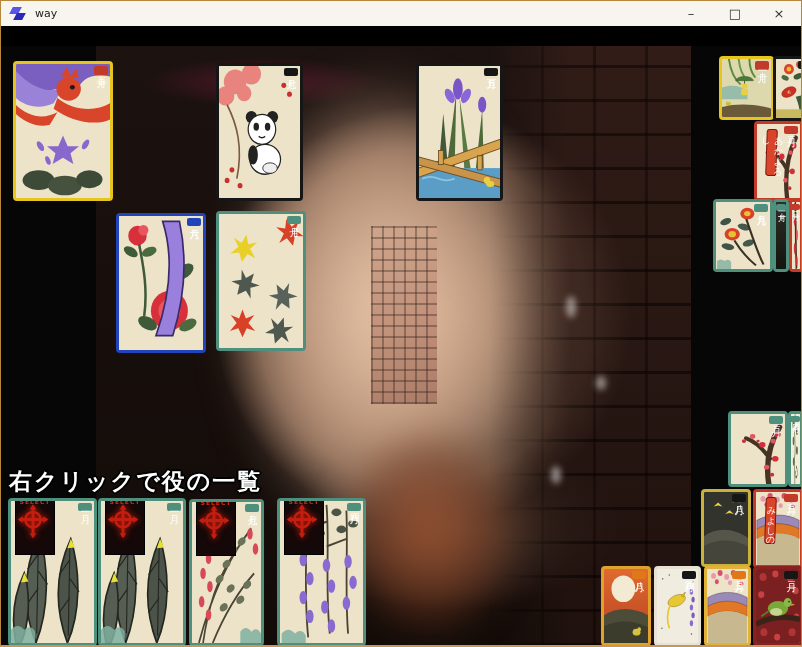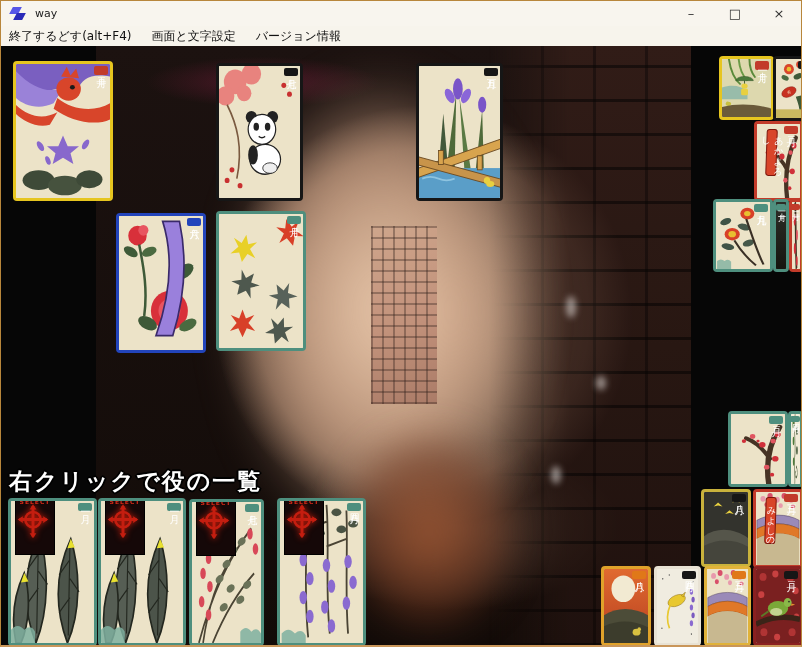--- a/index.html
+++ b/index.html
@@ -82,25 +82,20 @@
         <i class="b2"></i>
       </span>
     <span class="win-title">way</span>
     <span class="win-controls">
       <span class="win-btn">–</span>
       <span class="win-btn">□</span>
       <span class="win-btn">×</span>
     </span>
   </div>
 
-  <div class="menubar">
-    <span class="menu-item">終了するどす(alt+F4)</span>
-    <span class="menu-item">画面と文字設定</span>
-    <span class="menu-item">バージョン情報</span>
-  </div>
 
   <div class="game">
     <div class="cg">
       <div class="cg-bricks"></div>
       <div class="cg-blob"></div>
       <div class="cg-hair"></div>
       <div class="cg-speck" style="left:470px;top:250px;"></div>
       <div class="cg-speck" style="left:500px;top:330px;height:14px;"></div>
       <div class="cg-speck" style="left:455px;top:420px;height:18px;"></div>
       <div class="cg-mosaic"></div>

